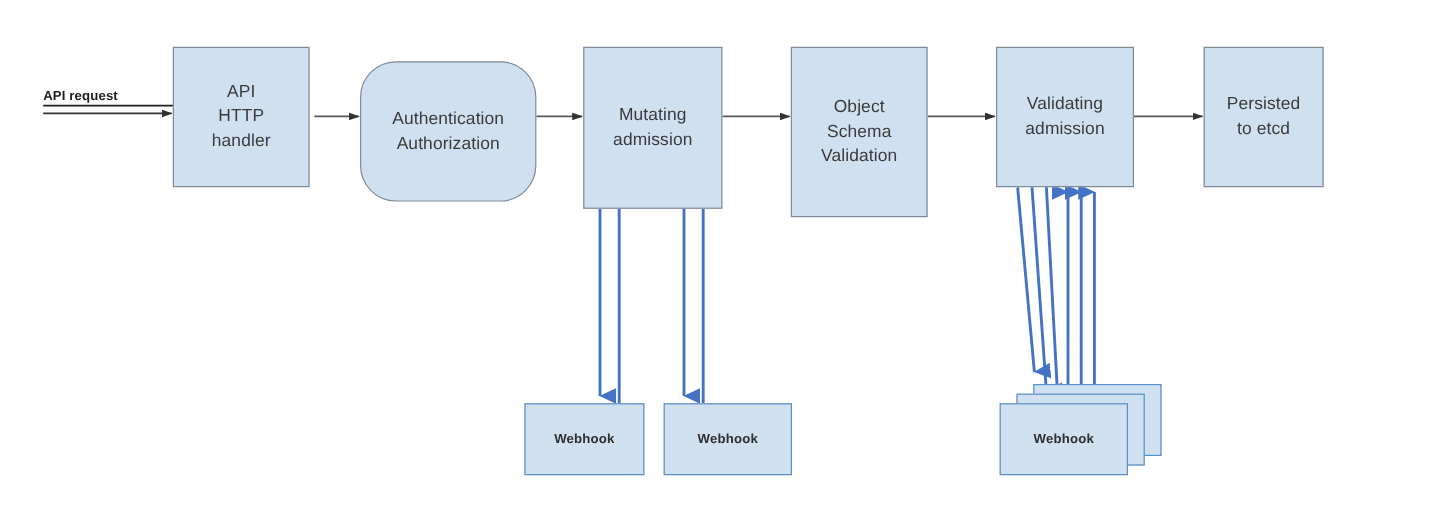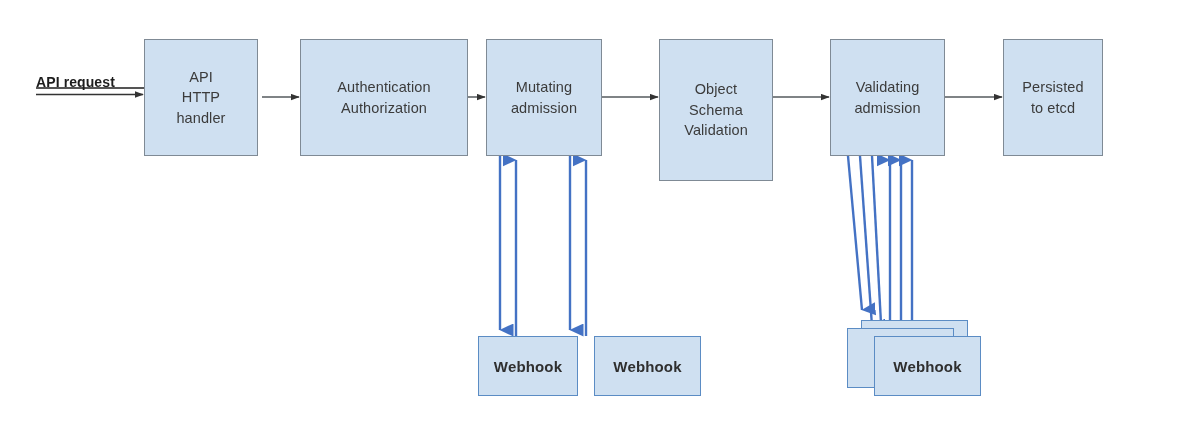--- a/index.html
+++ b/index.html
@@ -48,36 +48,35 @@
   .webhook-box {
     position: absolute;
     box-sizing: border-box;
     background: #cfe0f1;
     border: 1.6px solid #5b8cc4;
     display: flex;
     align-items: center;
     justify-content: center;
     text-align: center;
     color: #2f2f2f;
-    font-size: 15px;
+    font-size: 11px;
     font-weight: 700;
     letter-spacing: .15px;
-    margin-left: 41px;
   }
   .webhook-shadow {
     position: absolute;
     box-sizing: border-box;
     background: #cfe0f1;
     border: 1.6px solid #5b8cc4;
   }
   #api-request-label {
     position: absolute;
     left: 36px;
     top: 74px;
-    font-size: 14px;
+    font-size: 11px;
     font-weight: 700;
     color: #1d1d1d;
     letter-spacing: .1px;
     white-space: nowrap;
   }
 </style>
 </head>
 <body>
 
 <div id="diagram-root">
@@ -153,26 +152,26 @@
   </svg>
 
   <div id="api-request-label">API request</div>
 
   <div class="stage-box" style="left:144px; top:39px; width:114px; height:117px;">
     <span class="lbl">API
 HTTP
 handler</span>
   </div>
 
-  <div class="stage-box" style="left:300px; top:39px; width:168px; height:117px;">
+  <div class="stage-box" style="left:300px; top:51px; width:147px; height:117px;border-radius:30px;">
     <span class="lbl">Authentication
 Authorization</span>
   </div>
 
-  <div class="stage-box" style="left:486px; top:39px; width:116px; height:117px;">
+  <div class="stage-box" style="left:486px; top:39px; width:116px; height:135px;">
     <span class="lbl">Mutating
 admission</span>
   </div>
 
   <div class="stage-box" style="left:659px; top:39px; width:114px; height:142px;">
     <span class="lbl">Object
 Schema
 Validation</span>
   </div>
 

